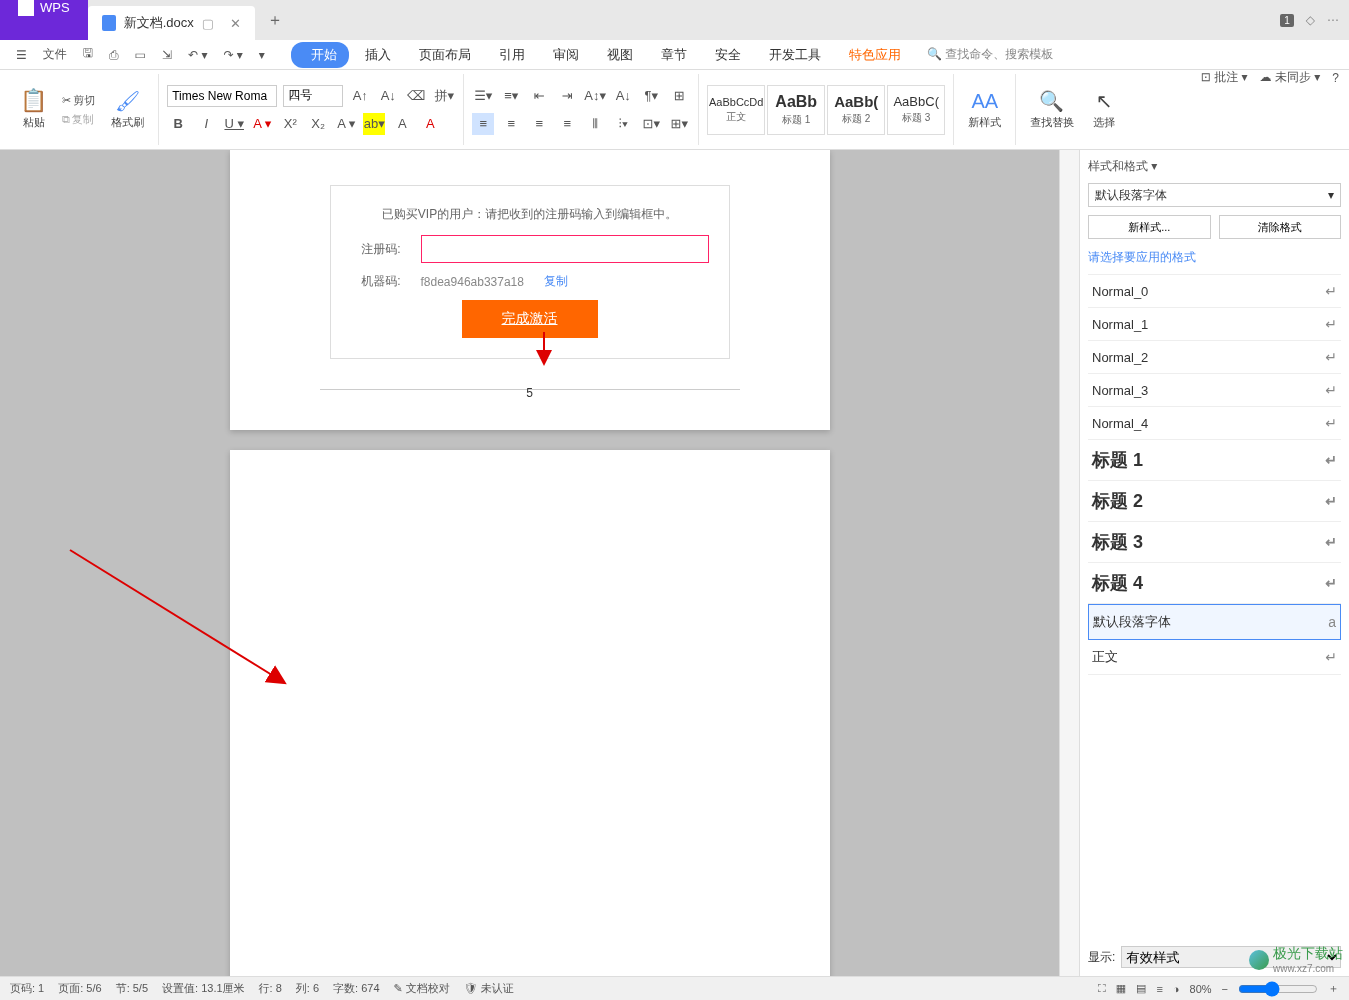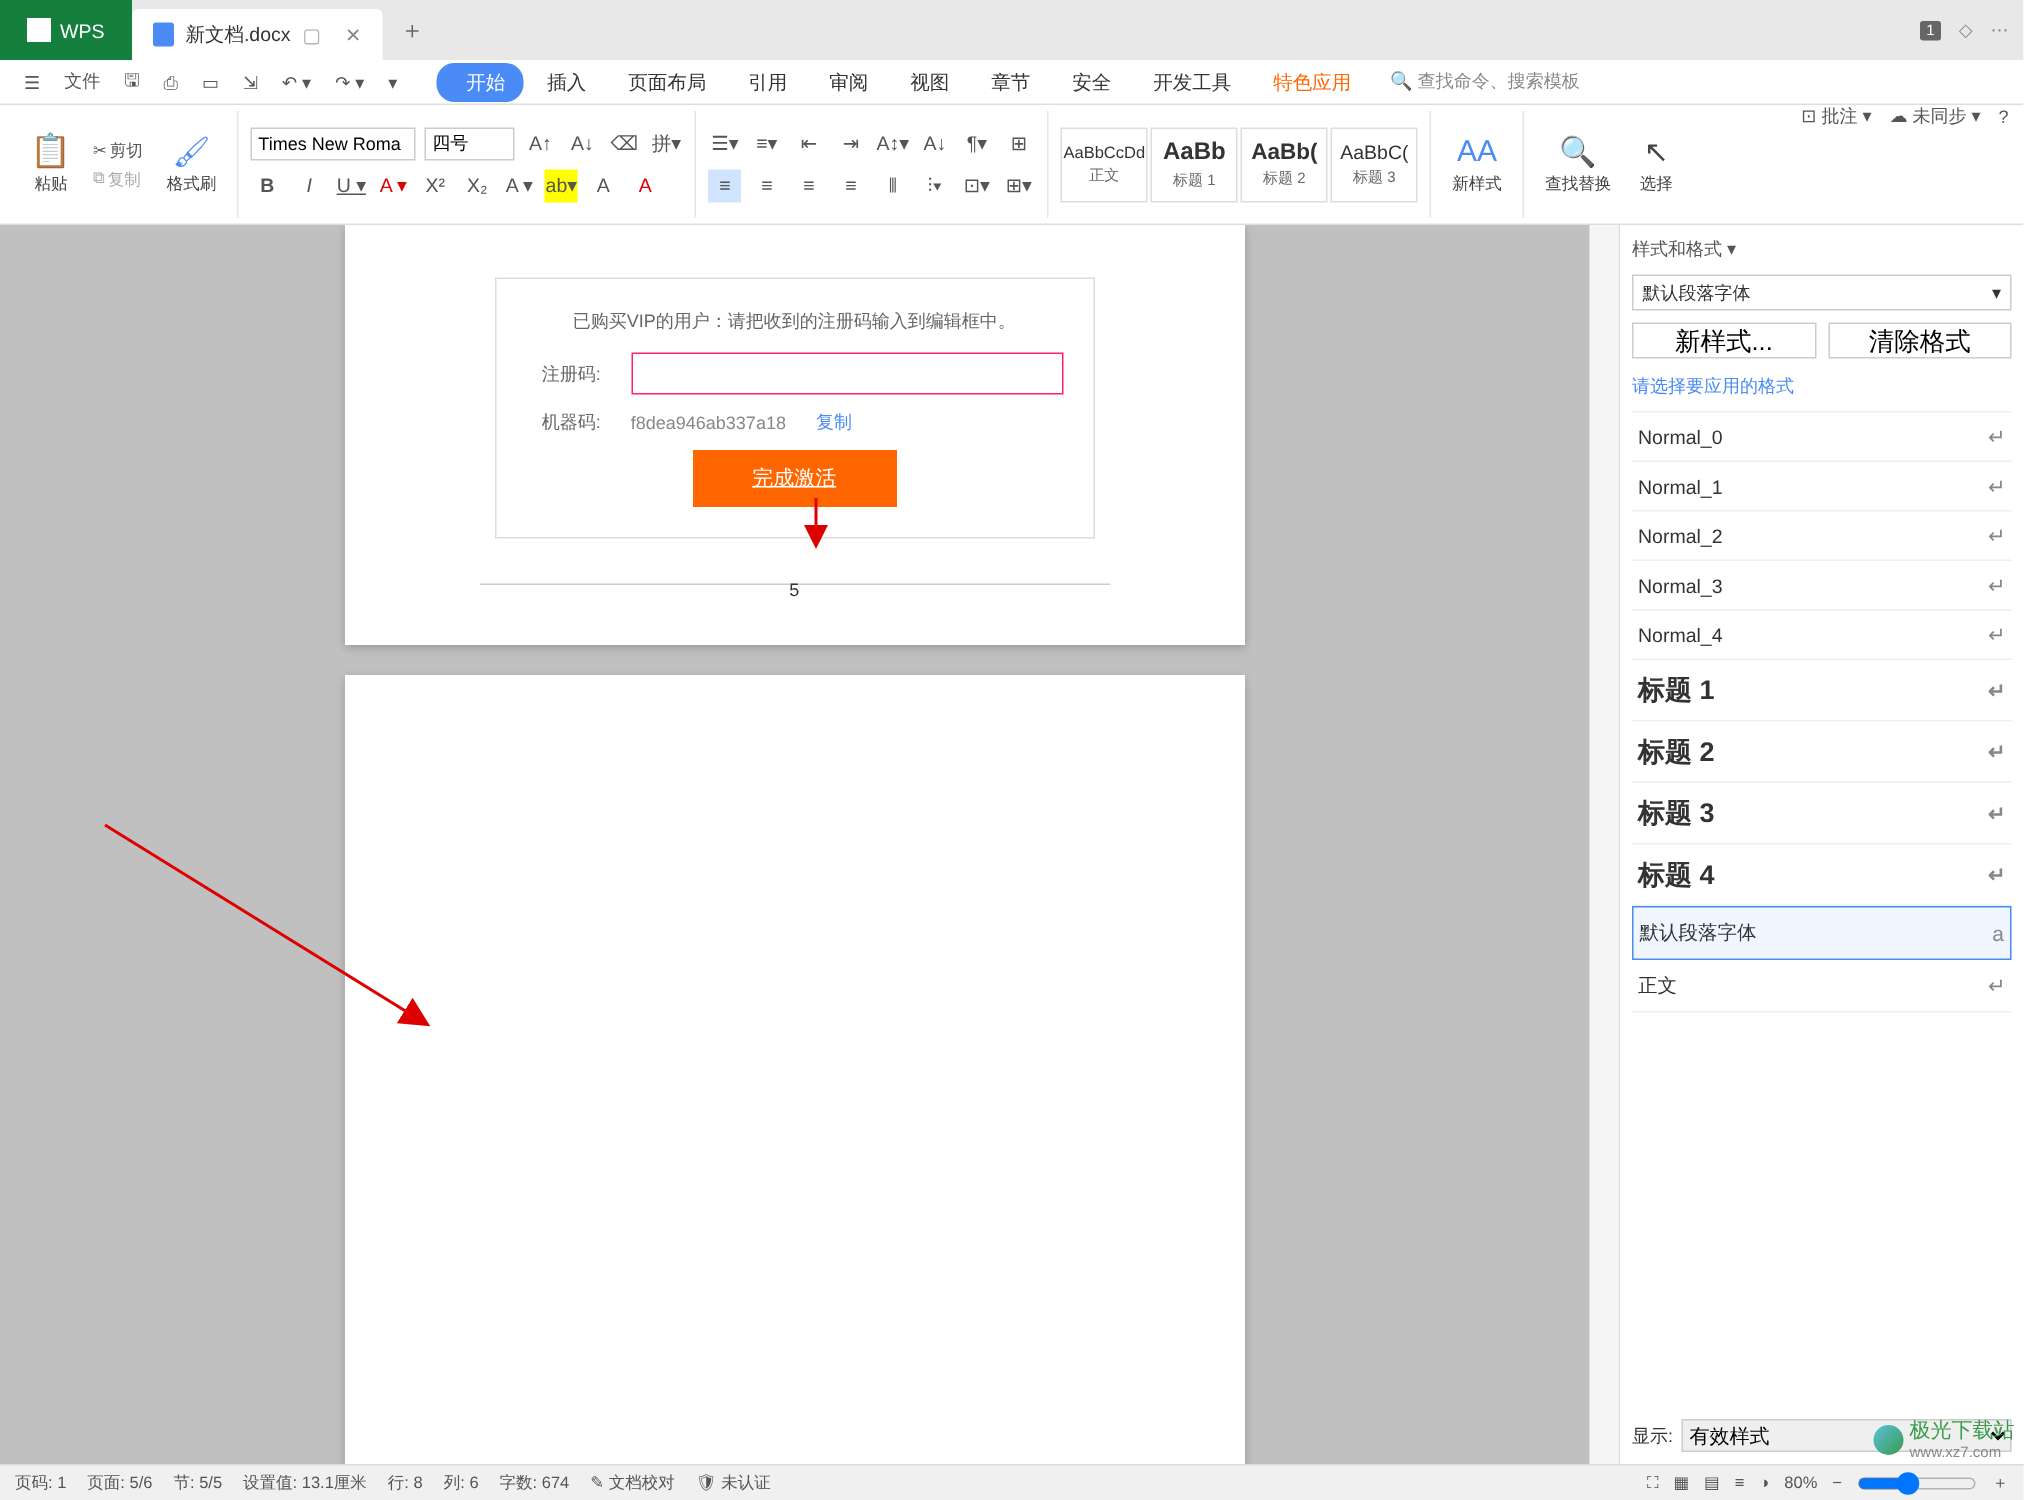--- a/index.html
+++ b/index.html
@@ -1,20 +1,20 @@
 <!DOCTYPE html>
 <html><head>
 <meta charset="utf-8">
 <style>
 * { margin: 0; padding: 0; box-sizing: border-box; font-family: "Microsoft YaHei", Arial, sans-serif; }
 body { width: 1349px; height: 1000px; background: #fff; overflow: hidden; font-size: 12px; color: #333; }
 
 
 .titlebar { height: 40px; background: #e8e8e8; display: flex; align-items: center; position: relative; }
-.app-tab { height: 40px; display: flex; align-items: center; padding: 0 18px; color: #fff; background: #15803d; font-size: 13px; gap: 6px; }
+.app-tab { height: 40px; display: flex; align-items: flex-start; padding: 0 18px; color: #fff; background: #6d28d9; font-size: 13px; gap: 6px; }
 .app-tab .logo { width: 16px; height: 16px; background: #fff; clip-path: polygon(0 0,100% 0,100% 100%,0 100%); }
 .doc-tab { height: 34px; margin-top: 6px; background: #fff; display: flex; align-items: center; padding: 0 14px; gap: 8px; border-radius: 4px 4px 0 0; font-size: 13px; }
 .doc-tab .docicon { width: 14px; height: 16px; background: #4a8bf5; border-radius: 2px; }
 .doc-tab .x { color: #888; margin-left: 8px; cursor: pointer; }
 .new-tab { width: 40px; height: 40px; display: flex; align-items: center; justify-content: center; color: #666; font-size: 16px; }
 .titlebar-right { margin-left: auto; display: flex; align-items: center; gap: 12px; padding-right: 10px; }
 .titlebar-right .badge { background: #666; color: #fff; font-size: 10px; padding: 1px 4px; border-radius: 2px; }
 
 
 .menubar { height: 30px; background: #fff; border-bottom: 1px solid #ddd; display: flex; align-items: center; padding: 0 10px; gap: 4px; }
@@ -63,21 +63,21 @@
 
 .arrow1 { position: absolute; left: 536px; top: 180px; pointer-events: none; }
 .arrow2 { position: absolute; left: 60px; top: 390px; pointer-events: none; }
 
 
 .vtoolbar { position: absolute; top: 150px; right: 270px; width: 20px; bottom: 24px; background: #f5f5f5; border-left: 1px solid #ddd; }
 .sidepanel { position: absolute; top: 150px; right: 0; width: 270px; bottom: 24px; background: #fff; border-left: 1px solid #ddd; padding: 8px; overflow: auto; }
 .sidepanel h4 { font-size: 12px; color: #555; font-weight: normal; margin-bottom: 8px; }
 .sp-sel { width: 100%; border: 1px solid #ccc; height: 24px; padding: 0 6px; font-size: 12px; margin-bottom: 8px; background: #fff; display: flex; align-items: center; justify-content: space-between; }
 .sp-btns { display: flex; gap: 8px; margin-bottom: 10px; }
-.sp-btns button { flex: 1; border: 1px solid #ccc; background: #fff; height: 24px; font-size: 17px; cursor: pointer; }
+.sp-btns button { flex: 1; border: 1px solid #ccc; background: #fff; height: 24px; font-size: 11px; cursor: pointer; }
 .sp-hint { color: #4a8bf5; font-size: 12px; margin-bottom: 8px; }
 .sp-list { border-top: 1px solid #eee; }
 .sp-item { display: flex; align-items: center; justify-content: space-between; padding: 8px 4px; border-bottom: 1px solid #eee; cursor: pointer; font-size: 13px; }
 .sp-item.big { font-size: 18px; font-weight: bold; }
 .sp-item.selected { border: 1px solid #4a8bf5; background: #f0f6ff; }
 .sp-item .ret { color: #888; font-size: 14px; }
 .sp-foot { position: absolute; bottom: 8px; left: 8px; right: 8px; display: flex; align-items: center; gap: 6px; font-size: 12px; }
 .sp-foot select { flex: 1; border: 1px solid #ccc; height: 22px; }
 
 

